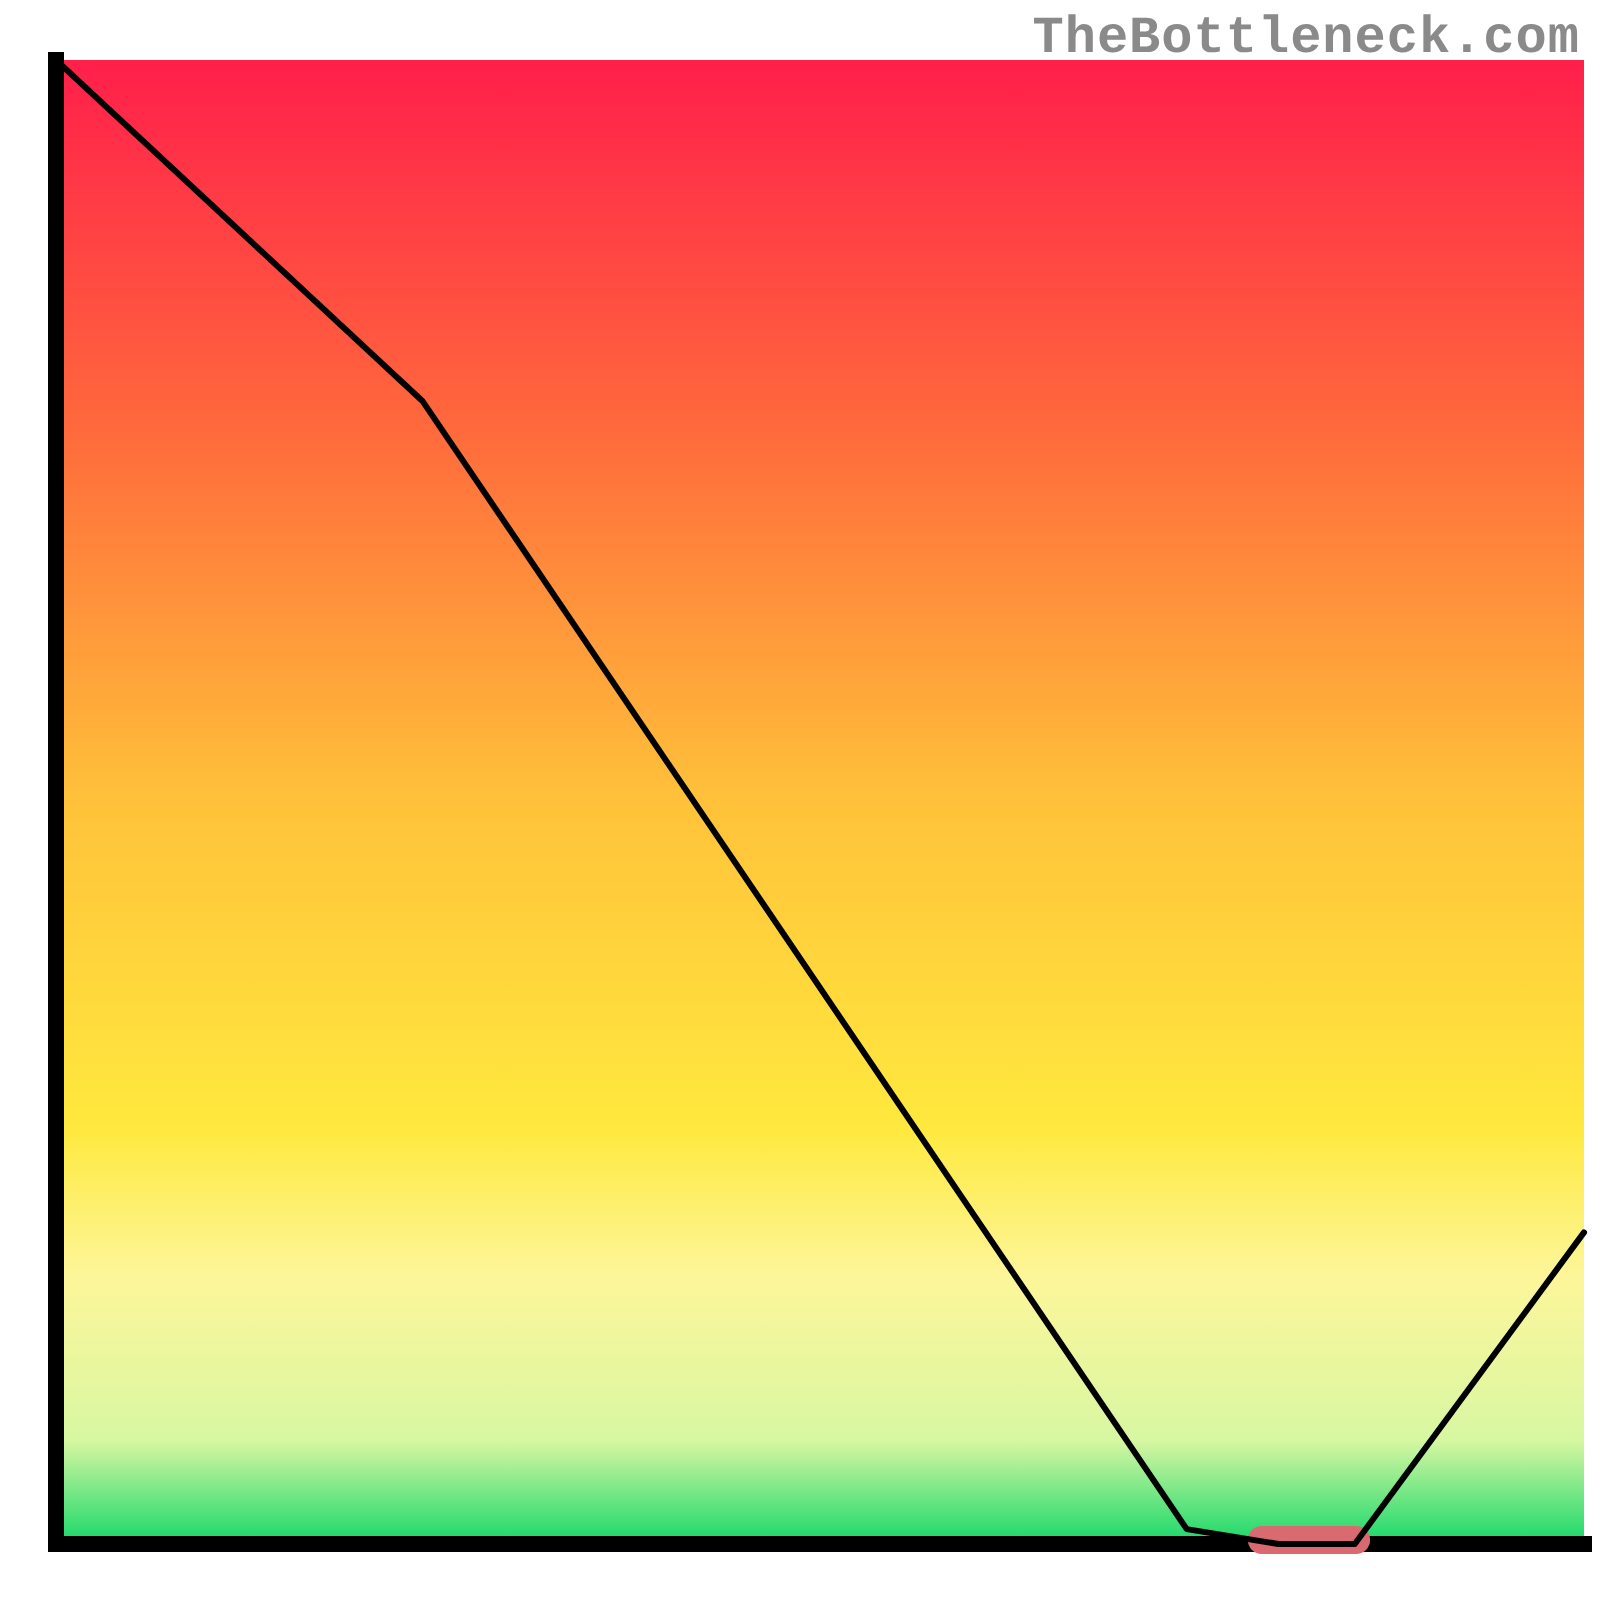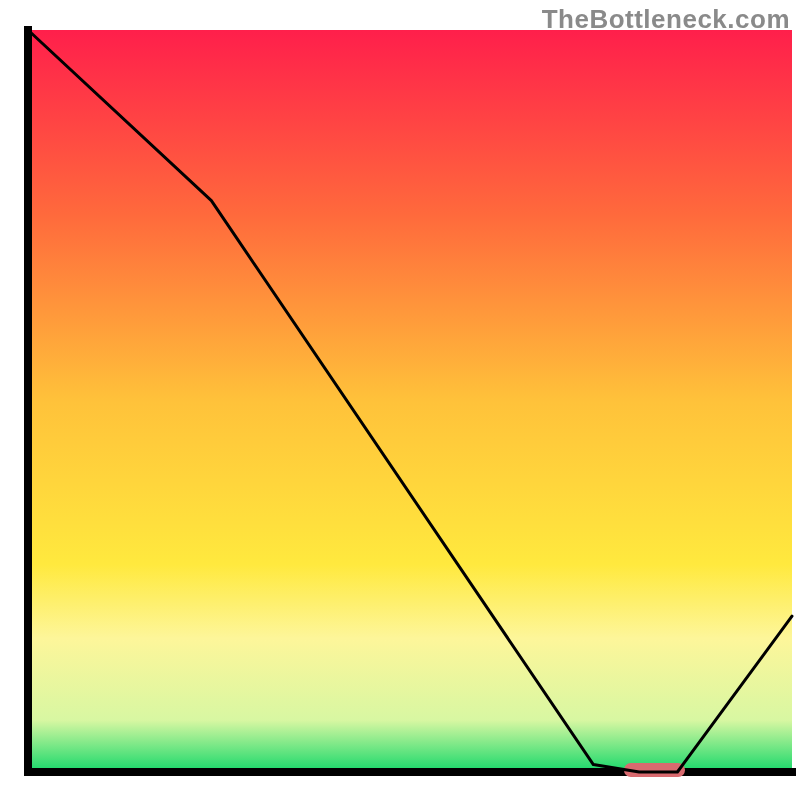--- a/index.html
+++ b/index.html
@@ -6,21 +6,21 @@
   html, body { width: 800px; height: 800px; overflow: hidden; background: #fff; }
   .chart-wrap {
     position: relative;
     width: 800px;
     height: 800px;
   }
   .watermark {
     position: absolute;
     top: 4px;
     right: 10px;
-    font-family: Liberation Sans, sans-serif;
+    font-family: Liberation Mono, monospace;
     font-size: 26px;
     font-weight: 600;
     color: #8a8a8a;
     letter-spacing: 0.5px;
   }
   svg { display: block; }
 </style>
 </head>
 <body>
 

